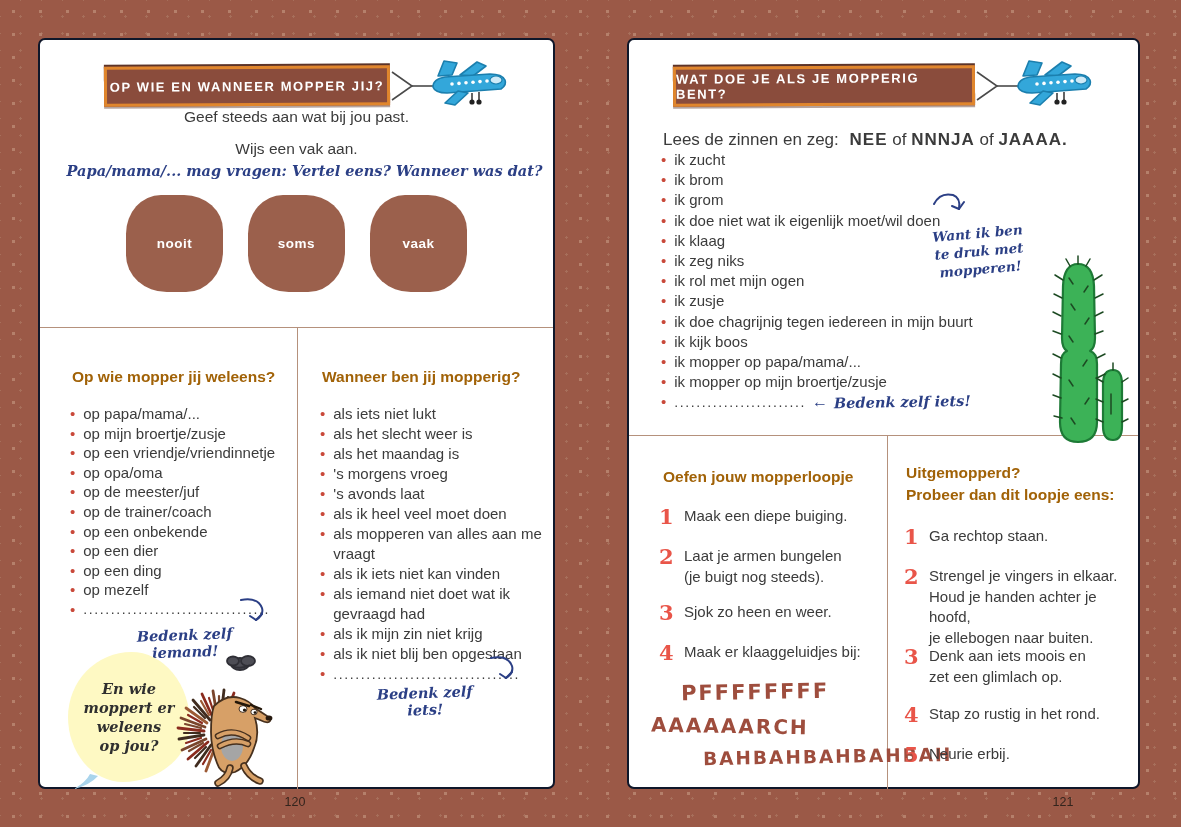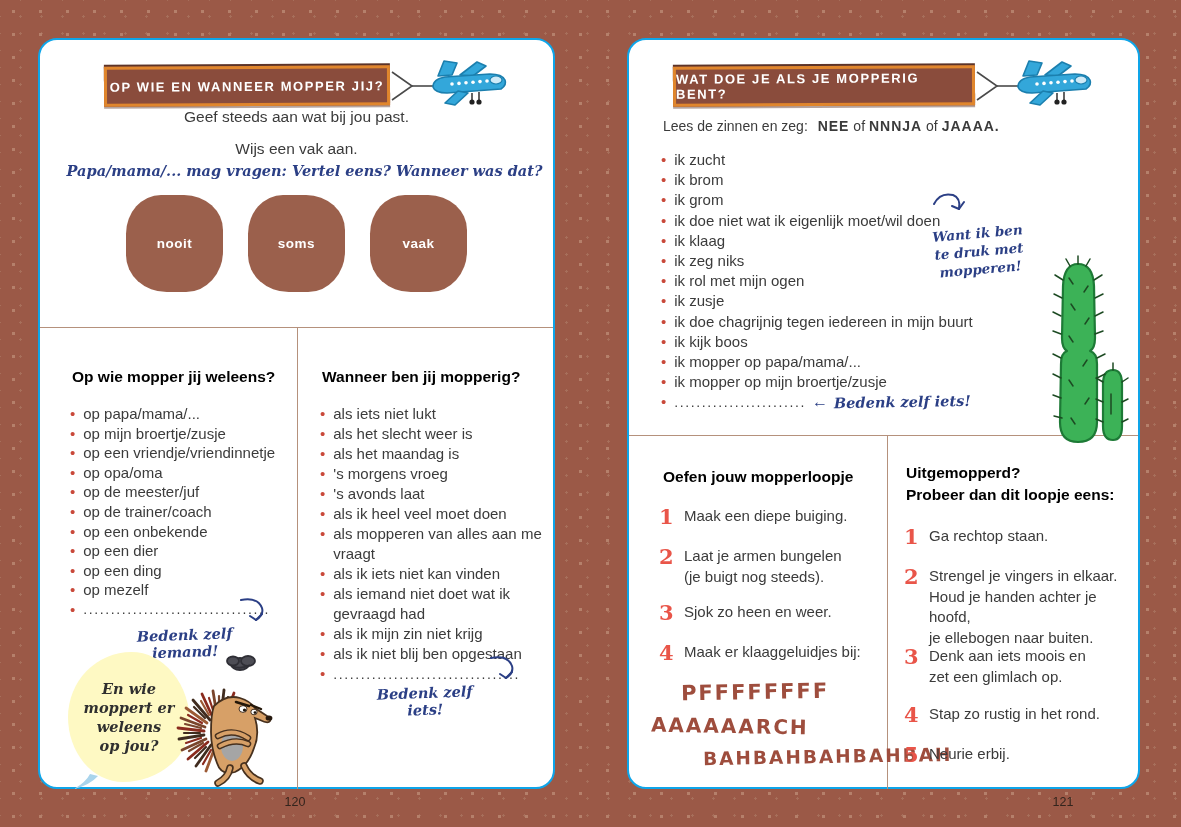--- a/index.html
+++ b/index.html
@@ -7,21 +7,21 @@
   body {
     position:relative;
     font-family:"Liberation Sans", sans-serif;
     background-color:#9b5947;
     background-image:
       radial-gradient(#b5806b 1.6px, transparent 1.8px),
       radial-gradient(#a76f5b 1.3px, transparent 1.5px);
     background-size:27px 23px, 21px 17px;
     background-position:0 0, 10px 8px;
   }
-  .page { position:absolute; background:#fff; border:2px solid #0ea5e9; border-radius:19px; }
+  .page { position:absolute; background:#fff; border:2px solid #0f172a; border-radius:7px; }
   .page-left  { left:38px;  top:38px; width:517px; height:751px; }
   .page-right { left:627px; top:38px; width:513px; height:751px; }
   .abs { position:absolute; }
   .hline { position:absolute; left:0; right:0; height:0; border-top:1.6px solid #b5917c; }
   .vline { position:absolute; width:0; border-left:1.6px solid #b5917c; }
 
   .banner {
     position:absolute; background:#8a4c3c; border:3px solid #e0862d;
     color:#fff; display:flex; align-items:center; justify-content:center;
     font-weight:bold; letter-spacing:1.6px; font-size:13px;
@@ -36,21 +36,21 @@
   .intro-note { position:absolute; left:0; right:0; text-align:center; font-size:14.5px; }
 
   .square-row { position:absolute; left:0; right:0; display:flex; justify-content:center; gap:25px; }
   .square {
     width:97px; height:97px; background:#9b604c;
     border-radius:36% 40% 38% 42% / 40% 36% 42% 38%;
     display:flex; align-items:center; justify-content:center;
     color:#fff; font-weight:bold; font-size:13.5px; letter-spacing:.5px;
   }
 
-  .col-heading { position:absolute; font-weight:bold; font-size:15.5px; color:#000000; }
+  .col-heading { position:absolute; font-weight:bold; font-size:15.5px; color:#a16207; }
   .list { position:absolute; }
   .list .row { display:flex; align-items:flex-start; }
   .lh-left .row { line-height:19.6px; }
   .lh-right .row { line-height:20px; }
   .lh-acts .row { line-height:20.2px; }
   .row .bullet { color:#c9493a; margin-right:8px; font-size:15px; }
   .row .txt { font-size:15px; color:#3b3b3b; white-space:pre-line; }
   .dots { font-size:14px; letter-spacing:1.6px; color:#3b3b3b; }
 
   .hand-note { position:absolute; font-size:14.5px; text-align:center; }
@@ -340,21 +340,21 @@
         <circle cx="57" cy="23" r="1.8"></circle>
     </g>
     <g stroke="#222" stroke-width="1.4">
       <line x1="42" y1="35" x2="42" y2="42"></line>
         <line x1="49" y1="34" x2="49" y2="42"></line>
     </g>
     <circle cx="42" cy="44" r="2.6" fill="#222"></circle>
       <circle cx="49" cy="44" r="2.6" fill="#222"></circle>
   </svg>
 
-  <div class="abs" style="left:34px; top:78px; font-size:14px; color:#3b3b3b;">
+  <div class="abs" style="left:34px; top:90px; font-size:17px; color:#3b3b3b;">
     <span>Lees de zinnen en zeg:</span>
     <span style="font-weight:bold; letter-spacing:1px; margin-left:6px;">NEE</span>
     <span>of</span>
     <span style="font-weight:bold; letter-spacing:1px;">NNNJA</span>
     <span>of</span>
     <span style="font-weight:bold; letter-spacing:1px;">JAAAA.</span>
   </div>
 
   <div class="list lh-acts" style="left:32px; top:110px;">
     <div class="row">

